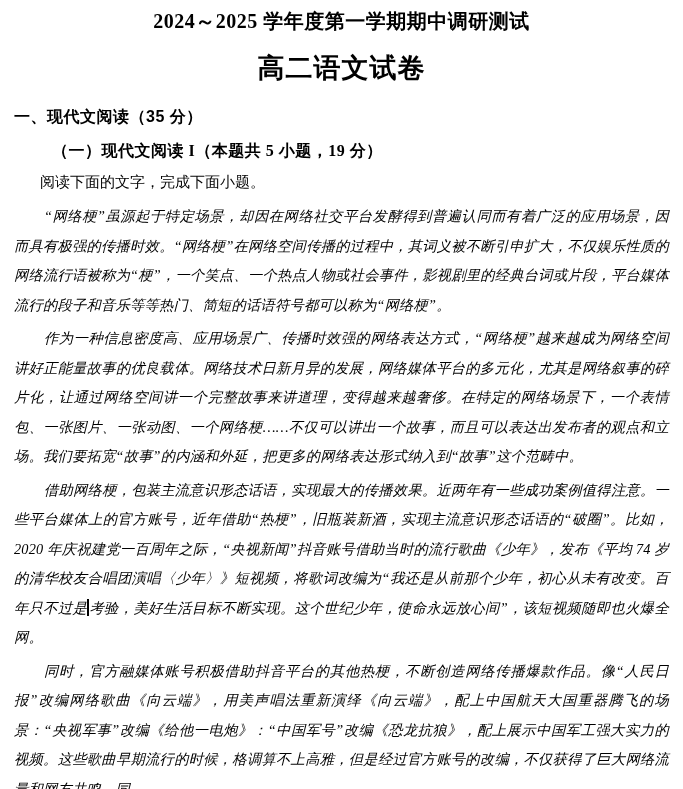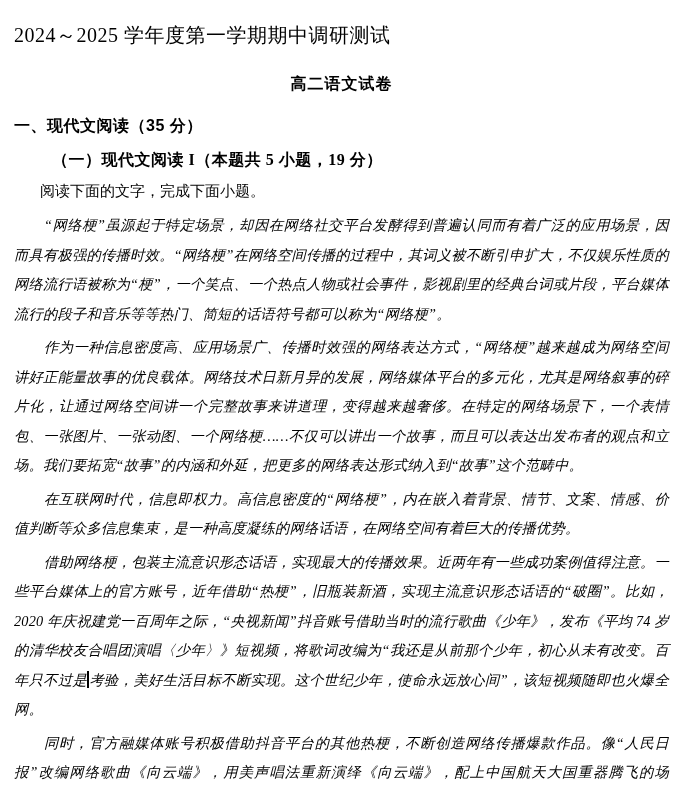--- a/index.html
+++ b/index.html
@@ -12,30 +12,31 @@
   }
   .page {
     box-sizing: border-box;
     width: 683px;
     height: 789px;
     padding: 6px 14px 0 14px;
     color: #000;
     font-family: "Liberation Serif", serif;
   }
   .doc-title {
-    margin: 16px 0 0 0;
+    margin: 2px 0 0 0;
+    text-align: center;
     font-size: 20px;
-    font-weight: normal;
+    font-weight: bold;
     font-family: "Liberation Serif", serif;
     letter-spacing: 0.5px;
   }
   .doc-subtitle {
-    margin: 25px 0 0 0;
+    margin: 15px 0 0 0;
     text-align: center;
-    font-size: 16px;
+    font-size: 27px;
     font-weight: bold;
     font-family: Liberation Sans, sans-serif;
     letter-spacing: 1px;
   }
   .sec-heading {
     margin-top: 21px;
     font-size: 16px;
     font-weight: bold;
     font-family: "Liberation Sans", sans-serif;
     letter-spacing: 0.5px;
@@ -84,17 +85,16 @@
   <h1 class="doc-title">2024～2025 学年度第一学期期中调研测试</h1>
   <h2 class="doc-subtitle">高二语文试卷</h2>
 
   <div class="sec-heading">一、现代文阅读（35 分）</div>
   <div class="sec-subheading">（一）现代文阅读 I（本题共 5 小题，19 分）</div>
   <div class="instruction">阅读下面的文字，完成下面小题。</div>
 
   <div class="passage">
     <p>“网络梗”虽源起于特定场景，却因在网络社交平台发酵得到普遍认同而有着广泛的应用场景，因而具有极强的传播时效。“网络梗”在网络空间传播的过程中，其词义被不断引申扩大，不仅娱乐性质的网络流行语被称为“梗”，一个笑点、一个热点人物或社会事件，影视剧里的经典台词或片段，平台媒体流行的段子和音乐等等热门、简短的话语符号都可以称为“网络梗”。</p>
     <p>作为一种信息密度高、应用场景广、传播时效强的网络表达方式，“网络梗”越来越成为网络空间讲好正能量故事的优良载体。网络技术日新月异的发展，网络媒体平台的多元化，尤其是网络叙事的碎片化，让通过网络空间讲一个完整故事来讲道理，变得越来越奢侈。在特定的网络场景下，一个表情包、一张图片、一张动图、一个网络梗……不仅可以讲出一个故事，而且可以表达出发布者的观点和立场。我们要拓宽“故事”的内涵和外延，把更多的网络表达形式纳入到“故事”这个范畴中。</p>
-    <p>在互联网时代，信息即权力。高信息密度的“网络梗”，内在嵌入着背景、情节、文案、情感、价值判断等众多信息集束，是一种高度凝练的网络话语，在网络空间有着巨大的传播优势。</p>
     <p><span>借助网络梗，包装主流意识形态话语，实现最大的传播效果。近两年有一些成功案例值得注意。一些平台媒体上的官方账号，近年借助“热梗”，旧瓶装新酒，实现主流意识形态话语的“破圈”。比如，2020 年庆祝建党一百周年之际，“央视新闻”抖音账号借助当时的流行歌曲《少年》，发布《平均 74 岁的清华校友合唱团演唱〈少年〉》短视频，将歌词改编为“我还是从前那个少年，初心从未有改变。百年只不过是</span><span class="caret"></span><span>考验，美好生活目标不断实现。这个世纪少年，使命永远放心间”，该短视频随即也火爆全网。</span></p>
     <p>同时，官方融媒体账号积极借助抖音平台的其他热梗，不断创造网络传播爆款作品。像“人民日报”改编网络歌曲《向云端》，用美声唱法重新演绎《向云端》，配上中国航天大国重器腾飞的场景：“央视军事”改编《给他一电炮》：“中国军号”改编《恐龙抗狼》，配上展示中国军工强大实力的视频。这些歌曲早期流行的时候，格调算不上高雅，但是经过官方账号的改编，不仅获得了巨大网络流量和网友共鸣，同</p>
   </div>
 </div>
 
 </body></html>

